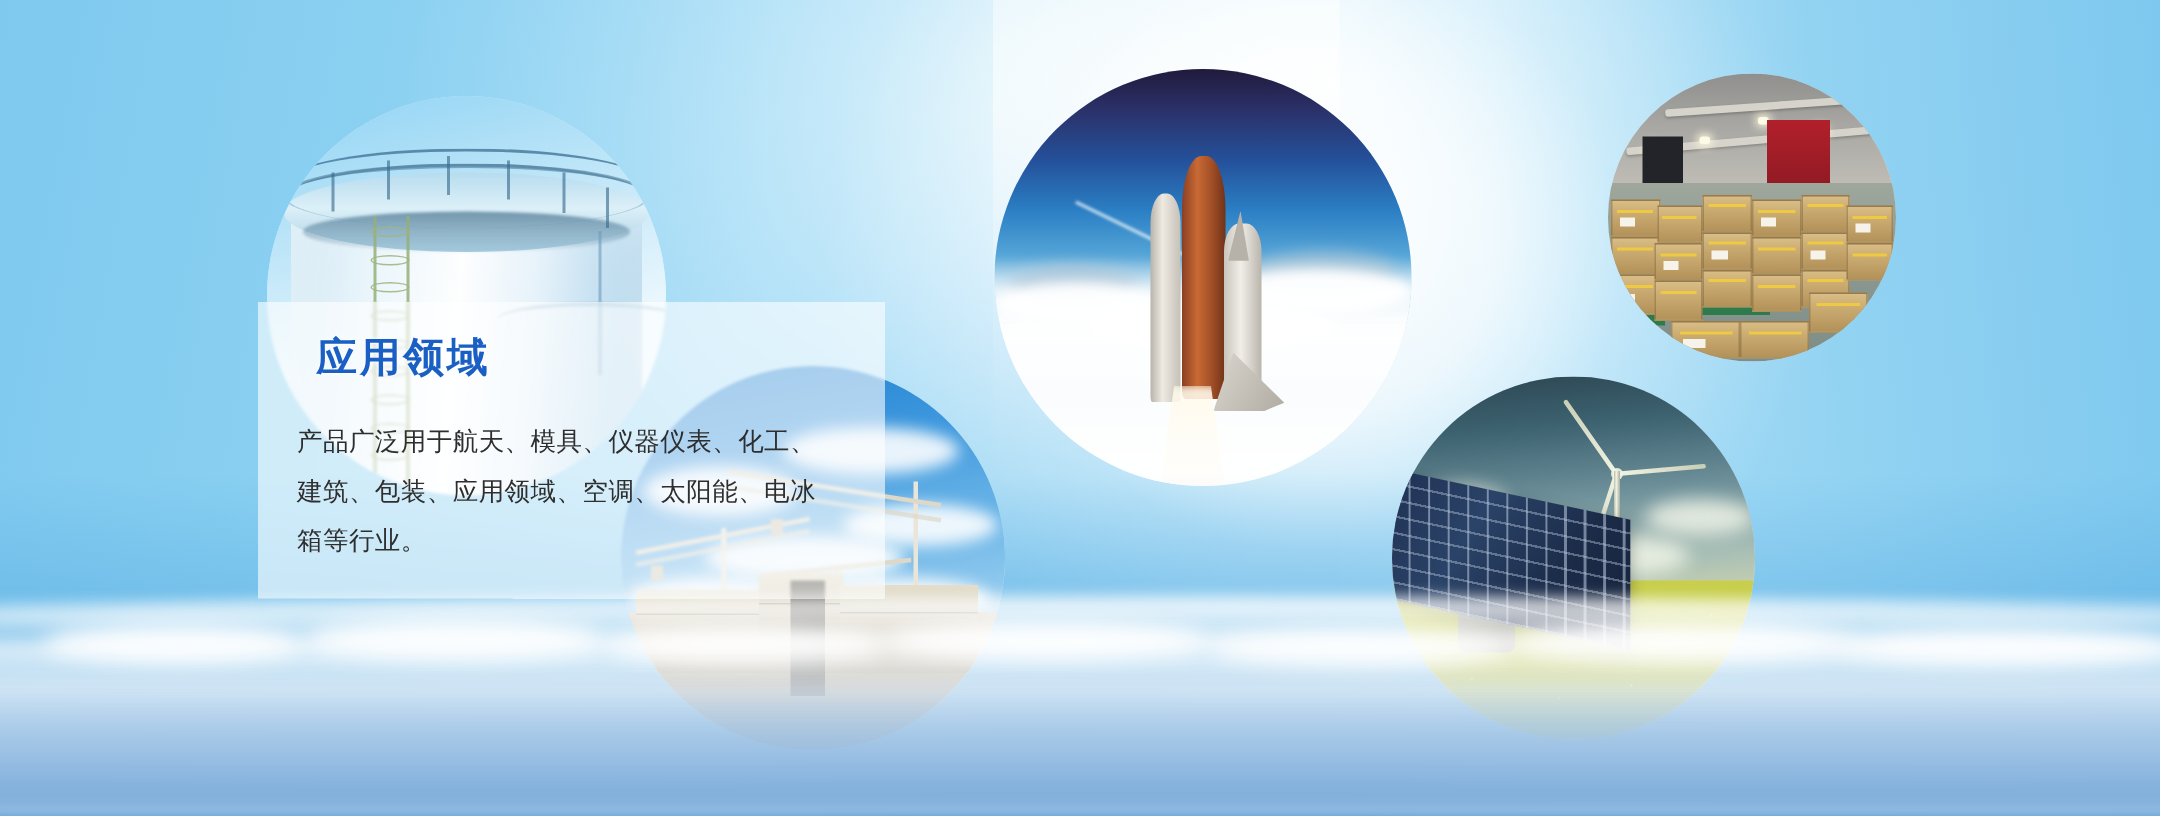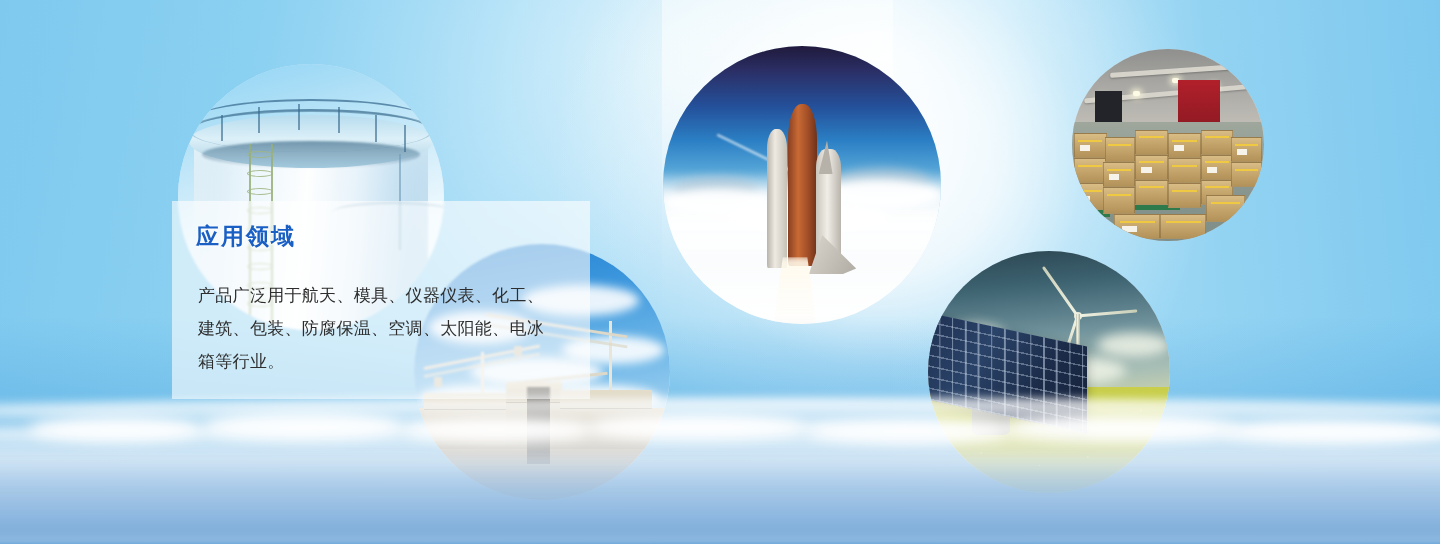--- a/index.html
+++ b/index.html
@@ -306,22 +306,22 @@
   }
   .hub{ position:absolute; left:60.2%; top:25.4%; width:8px; height:8px; background:#e9ebd9; border-radius:50%; }
 
   
   .panel{
     position:absolute; left:172px; top:201px; width:418px; height:198px;
     background:rgba(255,255,255,0.60);
     backdrop-filter:blur(1px);
   }
   .panel-title{
-    position:absolute; left:24px; top:22px;
-    font-size:23px; line-height:1.2; letter-spacing:2px;
+    position:absolute; left:39px; top:22px;
+    font-size:27px; line-height:1.2; letter-spacing:2px;
     color:#1a5fc4; font-weight:700;
     text-shadow:0 1px 0 rgba(255,255,255,0.95), 0 0 3px rgba(255,255,255,0.8);
   }
   .panel-desc{
     position:absolute; left:26px; top:78px; width:362px;
     font-size:17px; line-height:33px;
     color:#2e2e2e; letter-spacing:0.3px;
   }
 </style>
 </head>
@@ -491,16 +491,16 @@
     <div class="cl-bump" style="left:28%;top:54px;width:13%;height:24px;"></div>
     <div class="cl-bump" style="left:41%;top:50px;width:15%;height:26px;"></div>
     <div class="cl-bump" style="left:56%;top:56px;width:14%;height:24px;"></div>
     <div class="cl-bump" style="left:70%;top:50px;width:16%;height:27px;"></div>
     <div class="cl-bump" style="left:85%;top:55px;width:16%;height:25px;"></div>
     <div class="cl-dark"></div>
   </div>
 
   <div class="panel">
     <div class="panel-title">应用领域</div>
-    <div class="panel-desc">产品广泛用于航天、模具、仪器仪表、化工、建筑、包装、防腐保温、空调、太阳能、电冰箱等行业。</div>
+    <div class="panel-desc">产品广泛用于航天、模具、仪器仪表、化工、建筑、包装、应用领域、空调、太阳能、电冰箱等行业。</div>
   </div>
 
 </div>
 
 </body></html>

